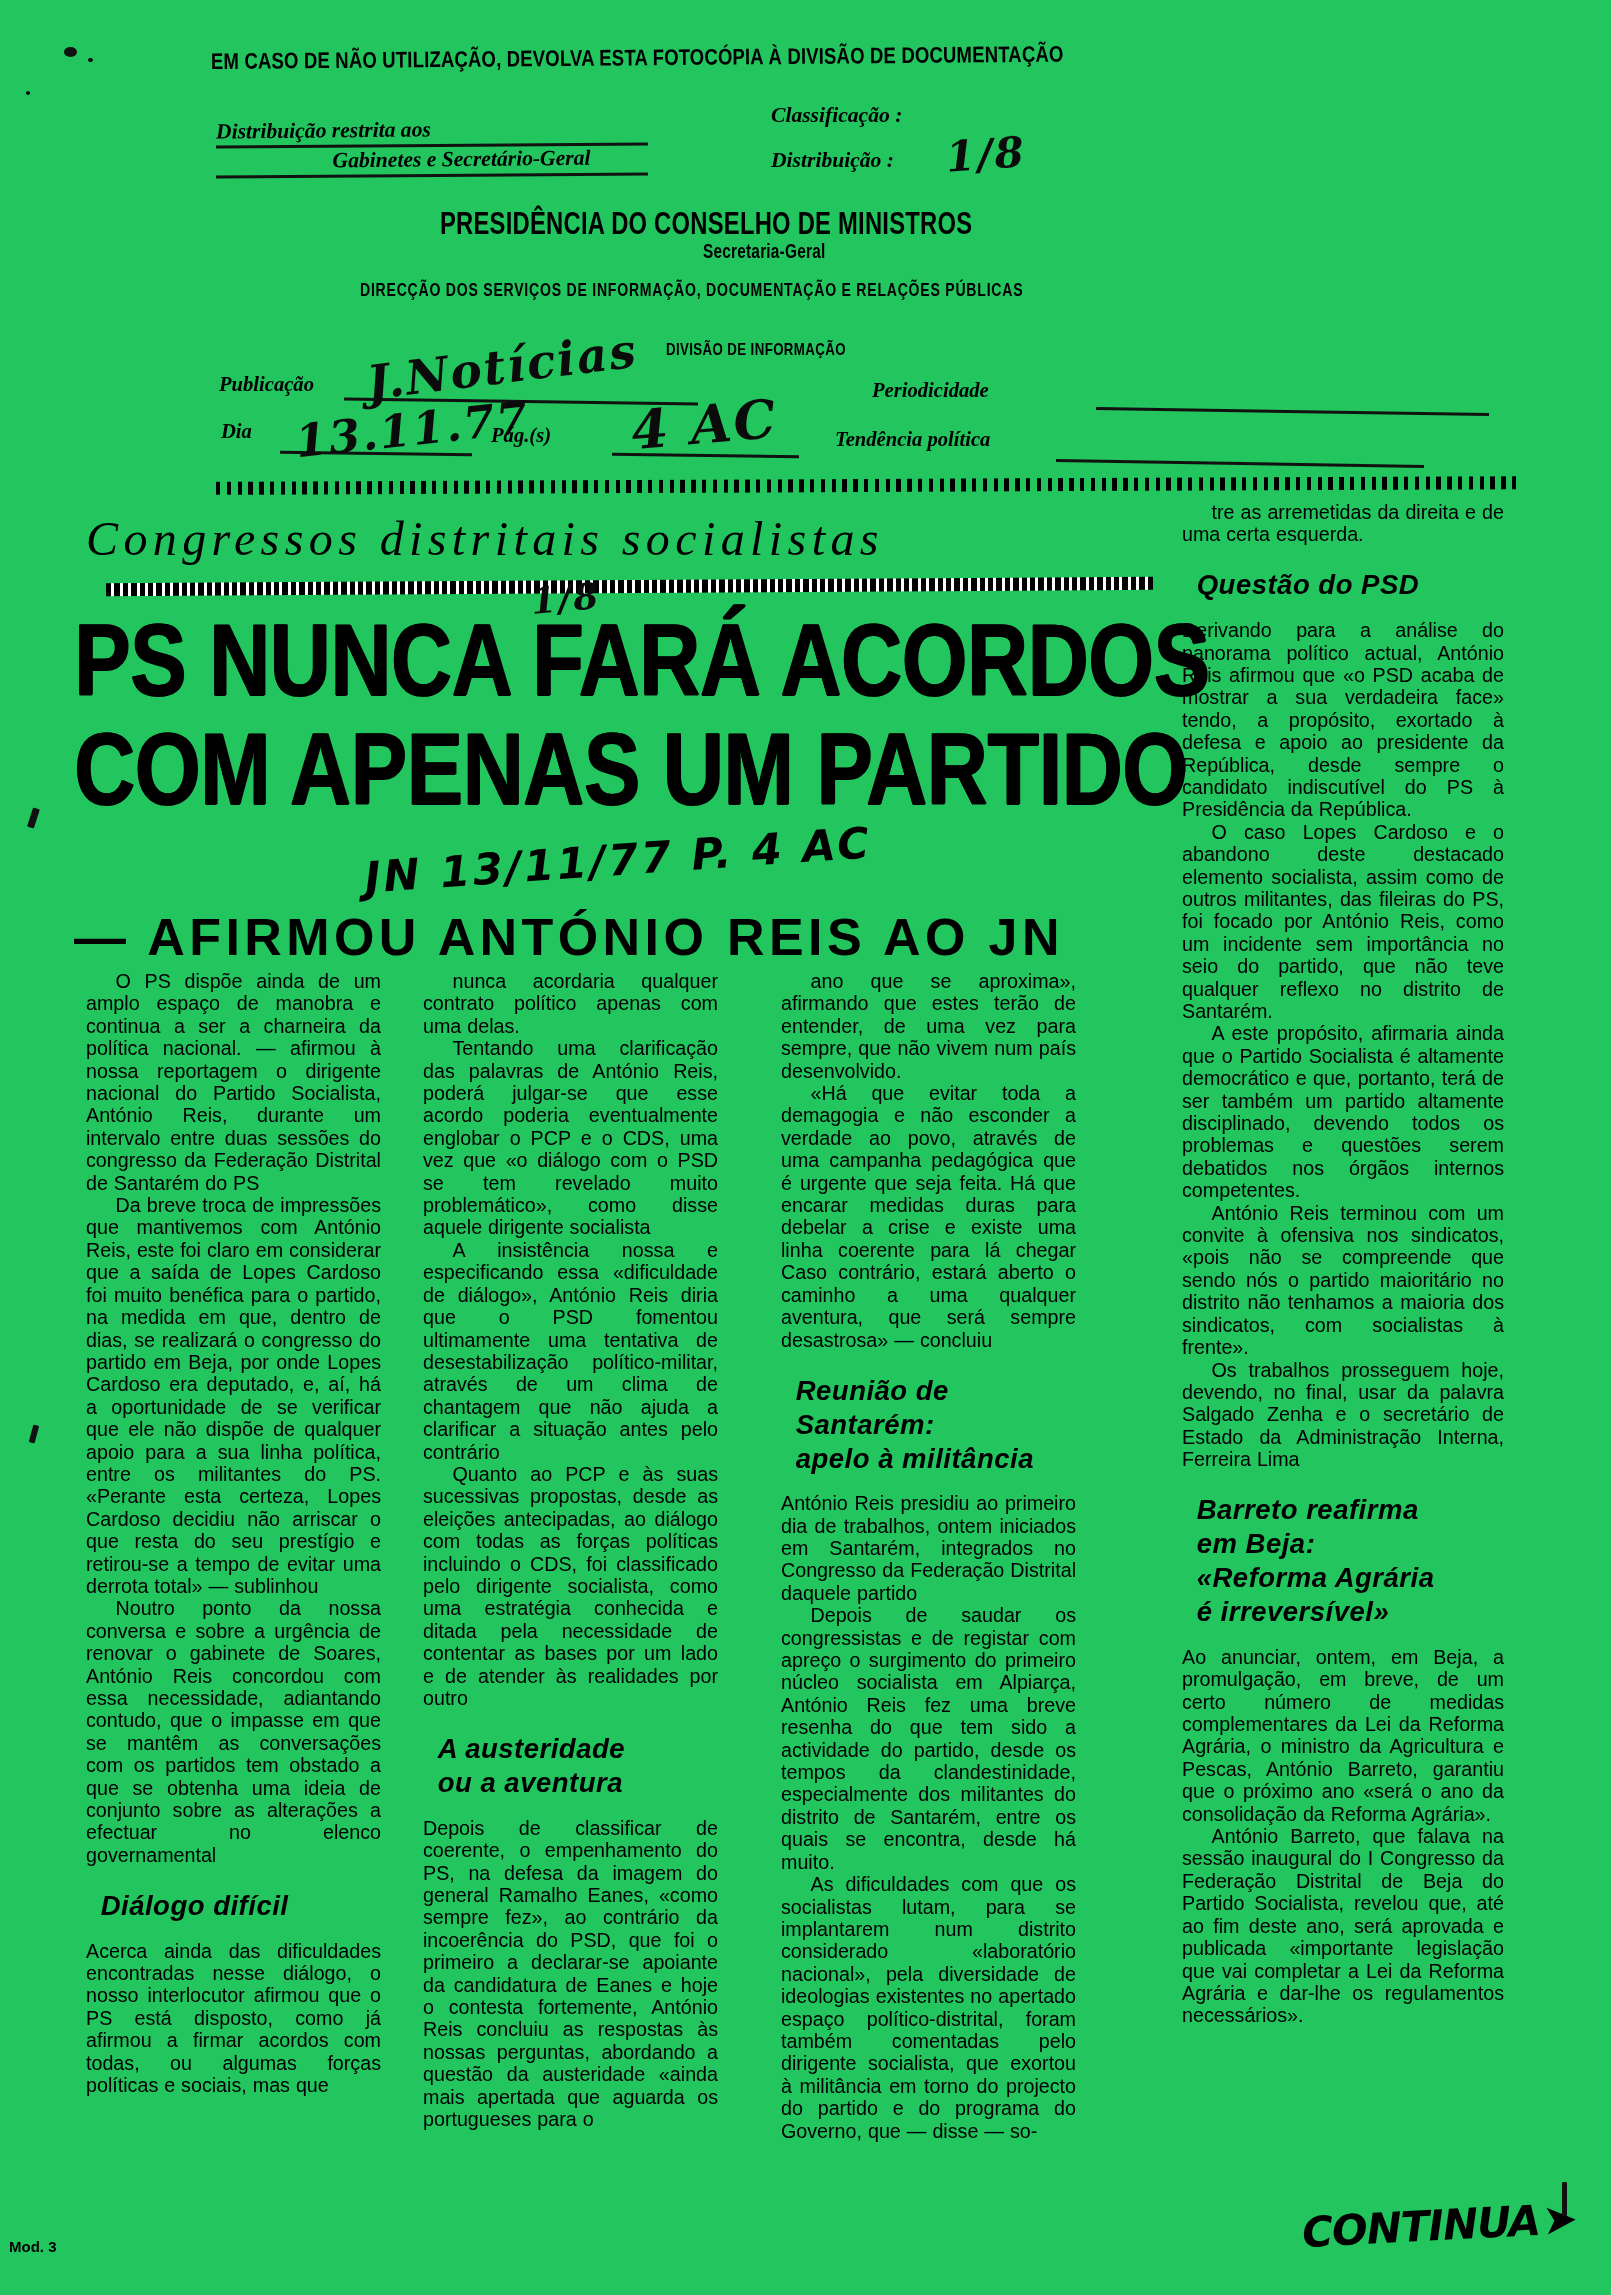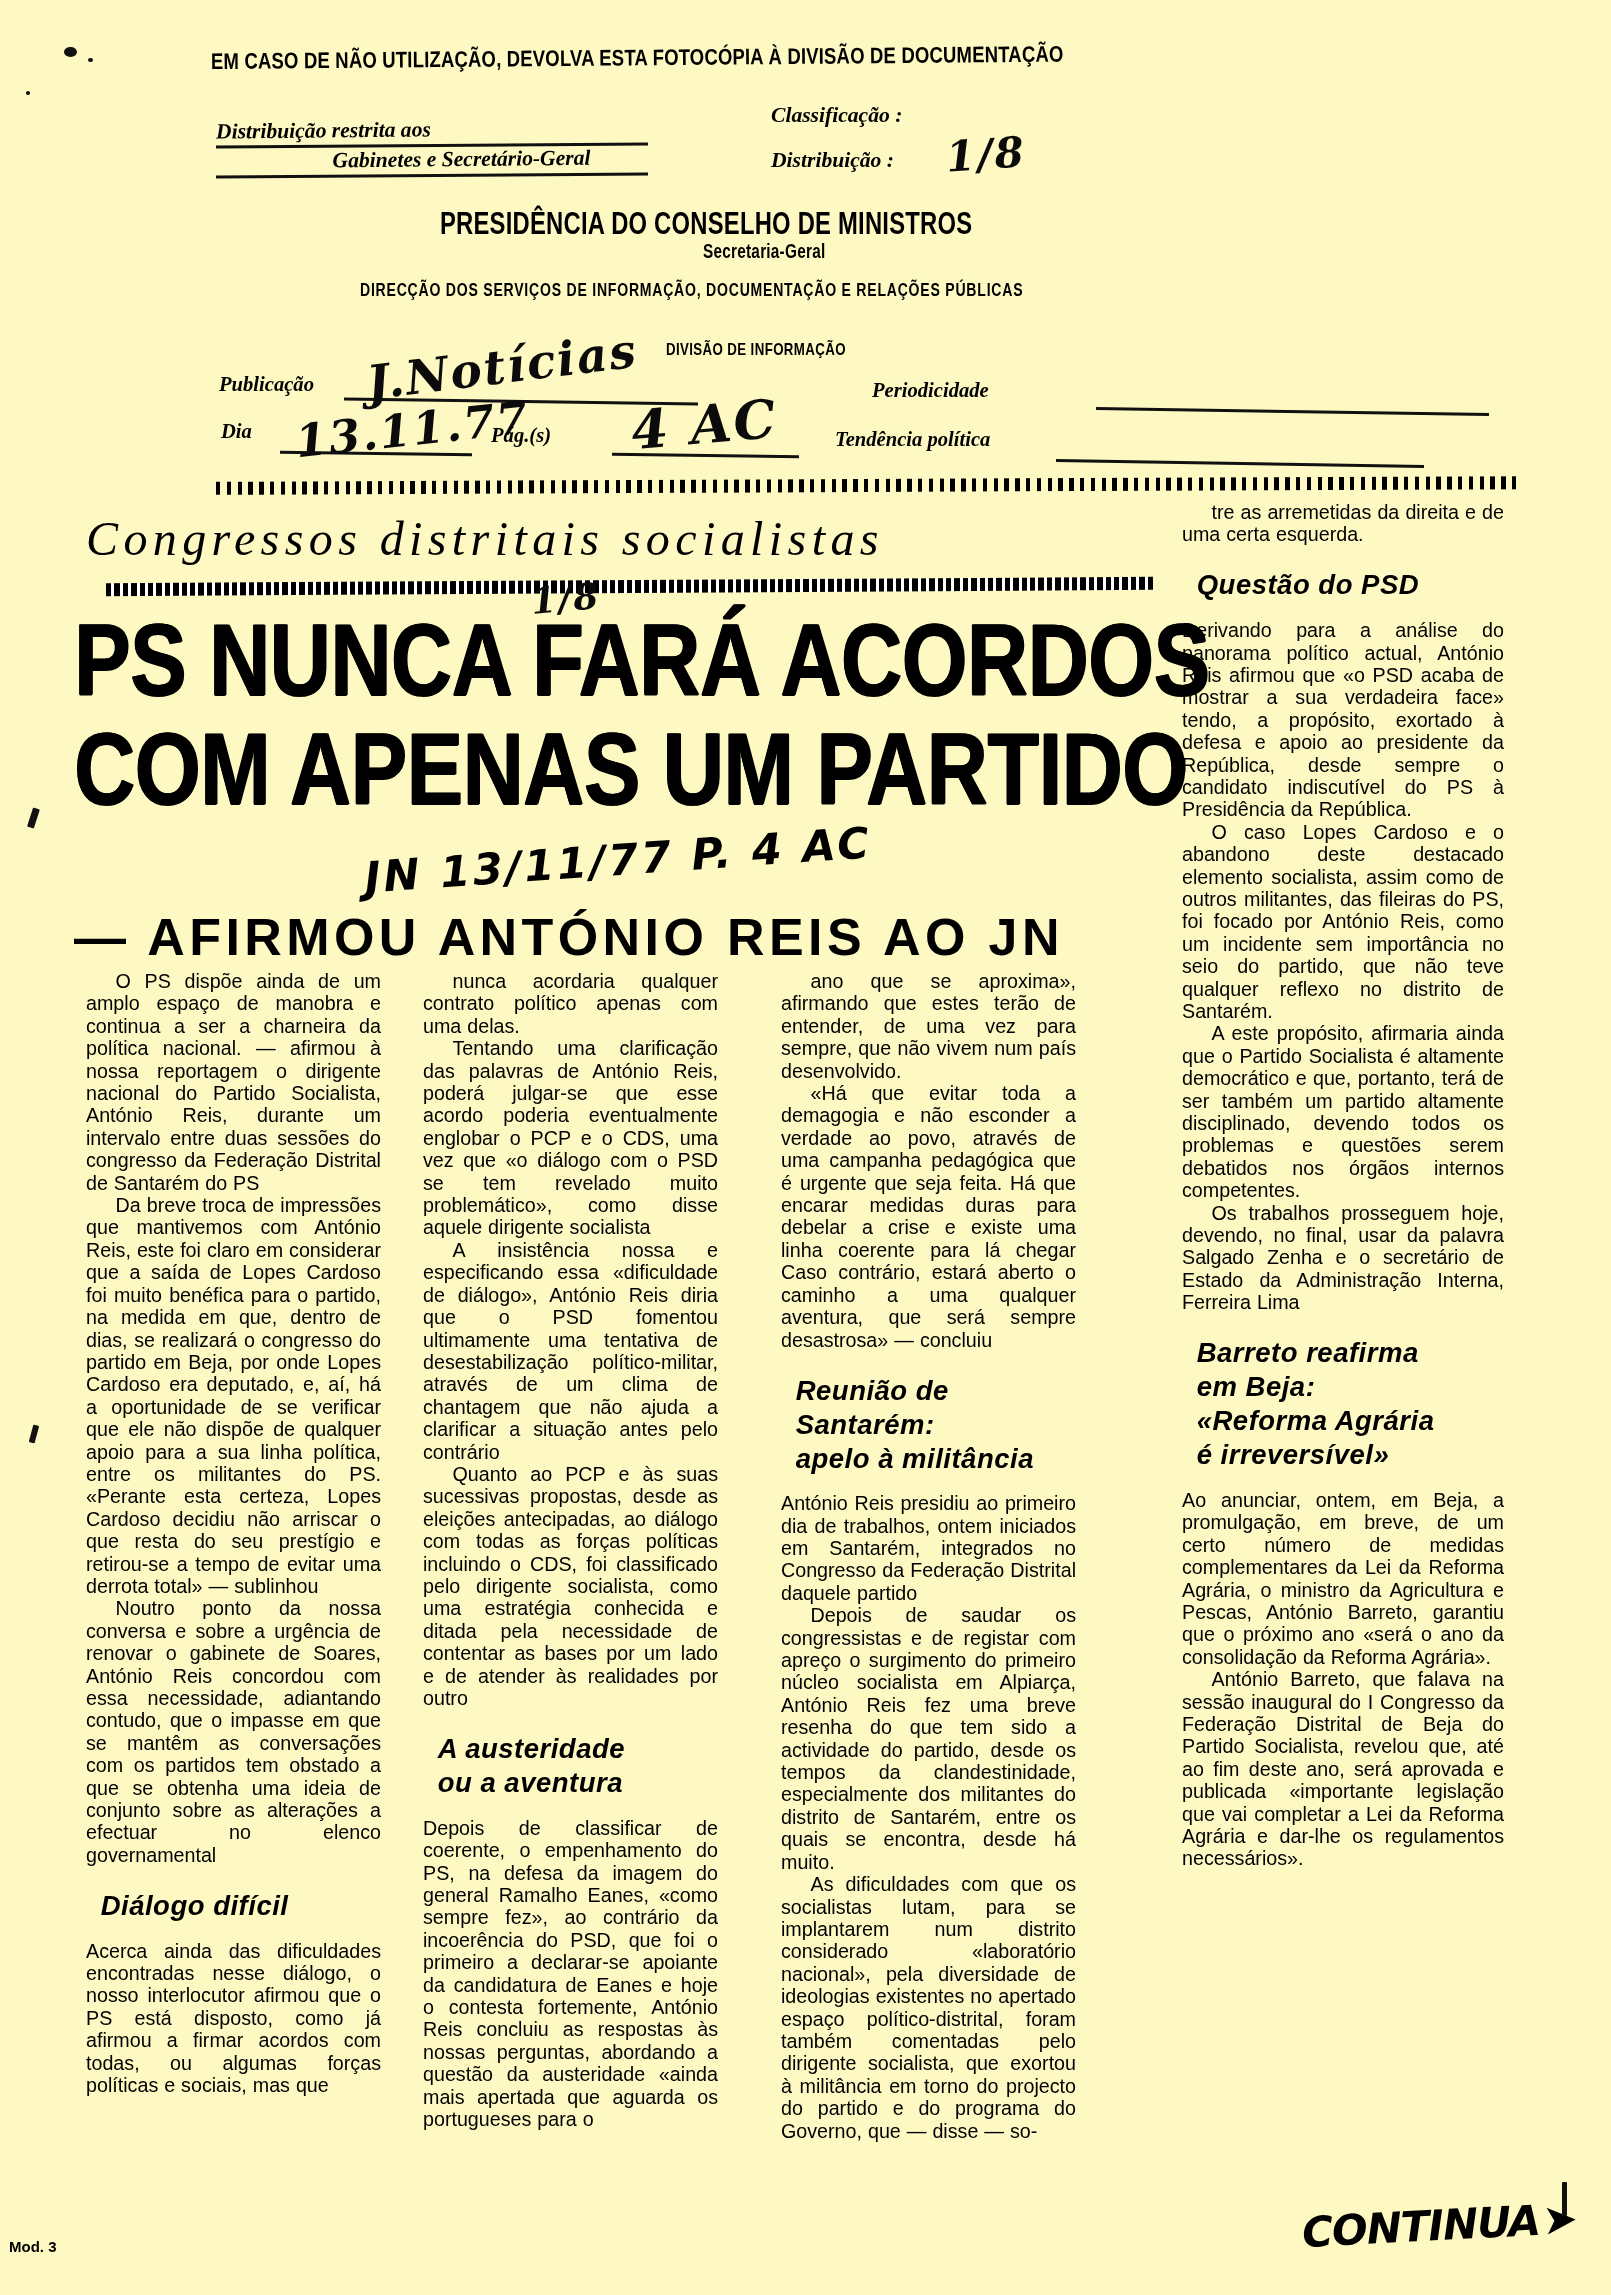--- a/index.html
+++ b/index.html
@@ -1,21 +1,21 @@
 <!DOCTYPE html>
 <html style="font-size:7.9px"><head>
 <meta charset="utf-8">
 <style>
   html,body{margin:0;padding:0;background:#ffffff;}
   body{
     width:1612px;height:2295px;position:relative;overflow:hidden;
     font-family:"Liberation Sans",sans-serif;color:#000;
     -webkit-font-smoothing:none;
   }
-  .page{position:absolute;inset:0;background:#fef9c3;}
+  .page{position:absolute;inset:0;background:#22c55e;}
 
   
   .abs{position:absolute;}
   .cond{transform:scaleX(.78);transform-origin:left center;white-space:nowrap;}
 
   
   .stamp-top{
     position:absolute;left:211px;top:49px;width:1258px;
     font-weight:bold;font-size:22.6px;letter-spacing:0.2px;
     transform:rotate(-0.5deg);transform-origin:left center;
@@ -209,20 +209,21 @@
           <p>As dificuldades com que os socialistas lutam, para se implantarem num distrito considerado «laboratório nacional», pela diversidade de ideologias existentes no apertado espaço político-distrital, foram também comentadas pelo dirigente socialista, que exortou à militância em torno do projecto do partido e do programa do Governo, que — disse — so-</p>
         </div>
       <div class="col" id="c3" style="left:1096px;width:322px;top:-469px;">
           <p>tre as arremetidas da direita e de uma certa esquerda.</p>
           <div class="sub-it">
             <div>Questão do PSD</div>
           </div>
           <p>Derivando para a análise do panorama político actual, António Reis afirmou que «o PSD acaba de mostrar a sua verdadeira face» tendo, a propósito, exortado à defesa e apoio ao presidente da República, desde sempre o candidato indiscutível do PS à Presidência da República.</p>
           <p>O caso Lopes Cardoso e o abandono deste destacado elemento socialista, assim como de outros militantes, das fileiras do PS, foi focado por António Reis, como um incidente sem importância no seio do partido, que não teve qualquer reflexo no distrito de Santarém.</p>
           <p>A este propósito, afirmaria ainda que o Partido Socialista é altamente democrático e que, portanto, terá de ser também um partido altamente disciplinado, devendo todos os problemas e questões serem debatidos nos órgãos internos competentes.</p>
+          <p>António Reis terminou com um convite à ofensiva nos sindicatos, «pois não se compreende que sendo nós o partido maioritário no distrito não tenhamos a maioria dos sindicatos, com socialistas à frente».</p>
           <p>Os trabalhos prosseguem hoje, devendo, no final, usar da palavra Salgado Zenha e o secretário de Estado da Administração Interna, Ferreira Lima</p>
           <div class="sub-it">
             <div>Barreto reafirma</div>
             <div>em Beja:</div>
             <div>«Reforma Agrária</div>
             <div>é irreversível»</div>
           </div>
           <p>Ao anunciar, ontem, em Beja, a promulgação, em breve, de um certo número de medidas complementares da Lei da Reforma Agrária, o ministro da Agricultura e Pescas, António Barreto, garantiu que o próximo ano «será o ano da consolidação da Reforma Agrária».</p>
           <p>António Barreto, que falava na sessão inaugural do I Congresso da Federação Distrital de Beja do Partido Socialista, revelou que, até ao fim deste ano, será aprovada e publicada «importante legislação que vai completar a Lei da Reforma Agrária e dar-lhe os regulamentos necessários».</p>
         </div>

